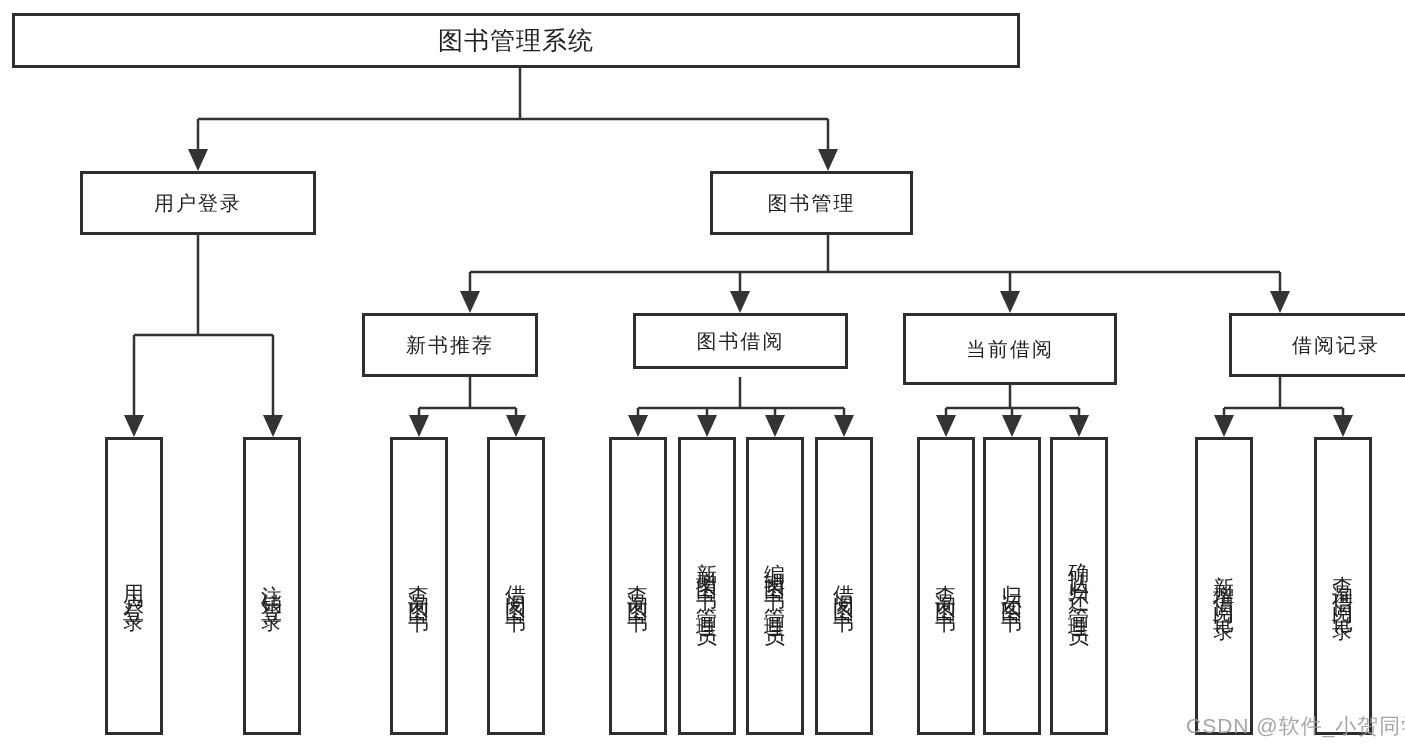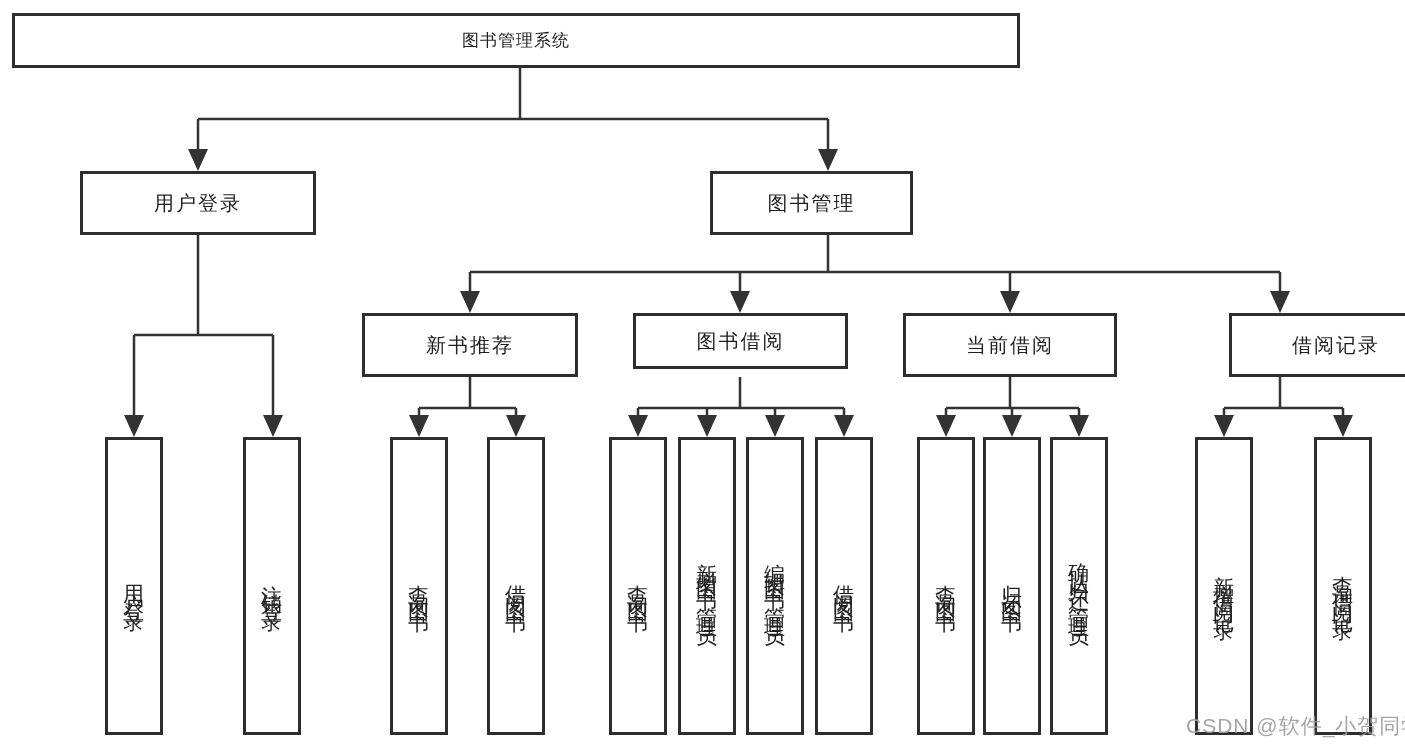--- a/index.html
+++ b/index.html
@@ -26,21 +26,21 @@
   .node{
     position:absolute;
     box-sizing:border-box;
     border:3px solid var(--box_border);
     background:var(--background);
     display:flex;align-items:center;justify-content:center;
     text-align:center;
     color:var(--text);
     z-index:2;
   }
-  .node.root{font-size:17px;letter-spacing:1px;}
+  .node.root{font-size:25px;letter-spacing:1px;}
   .node.lvl{font-size:20px;letter-spacing:2px;}
   .node.leaf{
     font-size:21px;
     writing-mode:vertical-rl;
     text-orientation:mixed;
     letter-spacing:9px;
     line-height:1;
   }
   .watermark{
     position:absolute;
@@ -92,23 +92,23 @@
     <path d="M1280 377 V408 M1224 408 H1343 M1224 408 V418 M1343 408 V418"></path>
     <polygon points="1214,415 1234,415 1224,437"></polygon>
     <polygon points="1333,415 1353,415 1343,437"></polygon>
   </svg>
 
   <div class="node root" style="left:12px;top:13px;width:1008px;height:55px">图书管理系统</div>
 
   <div class="node lvl" style="left:80px;top:171px;width:236px;height:64px">用户登录</div>
   <div class="node lvl" style="left:710px;top:171px;width:203px;height:64px">图书管理</div>
 
-  <div class="node lvl" style="left:362px;top:313px;width:216px;height:64px">新书推荐</div>
+  <div class="node lvl" style="left:362px;top:313px;width:176px;height:64px">新书推荐</div>
   <div class="node lvl" style="left:633px;top:313px;width:215px;height:56px">图书借阅</div>
-  <div class="node lvl" style="left:903px;top:313px;width:214px;height:64px">当前借阅</div>
+  <div class="node lvl" style="left:903px;top:313px;width:214px;height:72px">当前借阅</div>
   <div class="node lvl" style="left:1229px;top:313px;width:214px;height:64px">借阅记录</div>
 
   <div class="node leaf" style="left:105px;top:437px;width:58px;height:298px">用户登录</div>
   <div class="node leaf" style="left:243px;top:437px;width:58px;height:298px">注销登录</div>
 
   <div class="node leaf" style="left:390px;top:437px;width:58px;height:298px">查询图书</div>
   <div class="node leaf" style="left:487px;top:437px;width:58px;height:298px">借阅图书</div>
 
   <div class="node leaf" style="left:609px;top:437px;width:58px;height:298px">查询图书</div>
   <div class="node leaf" style="left:678px;top:437px;width:58px;height:298px">新增图书（管理员）</div>

